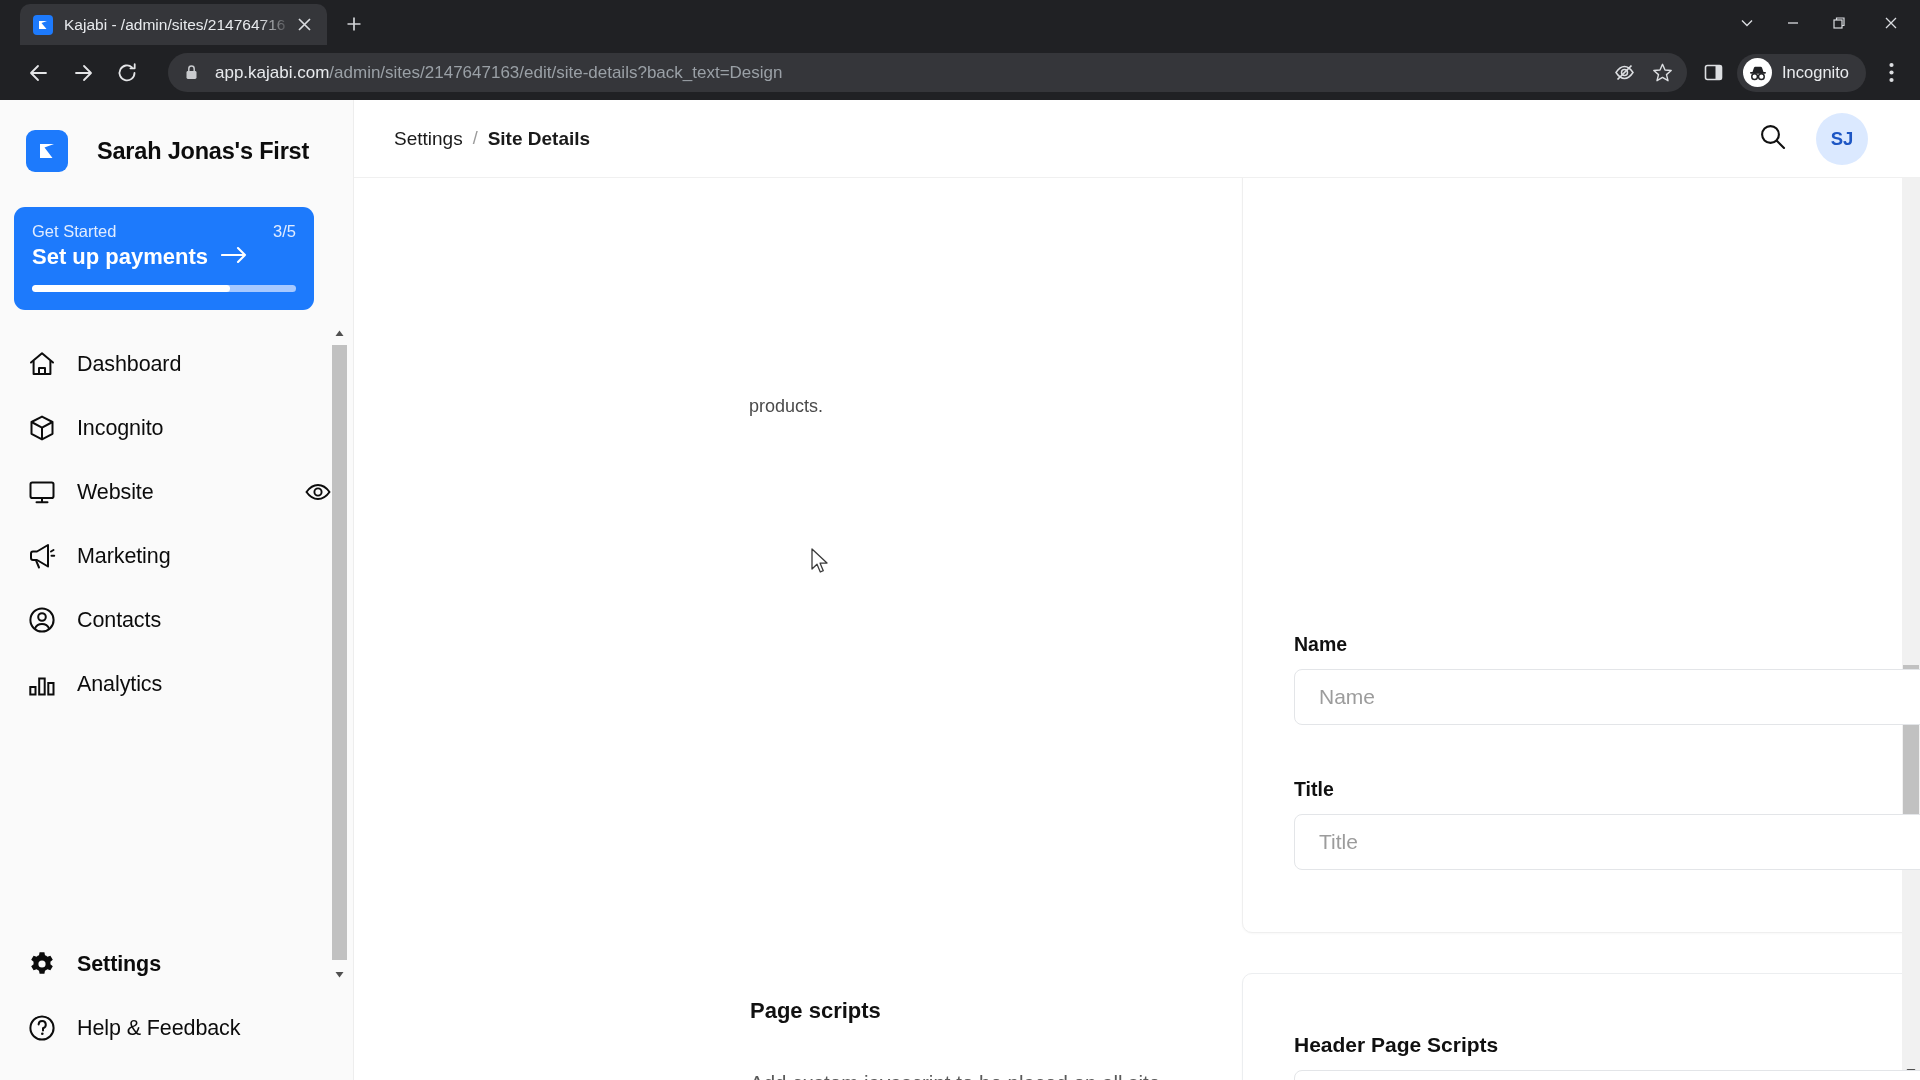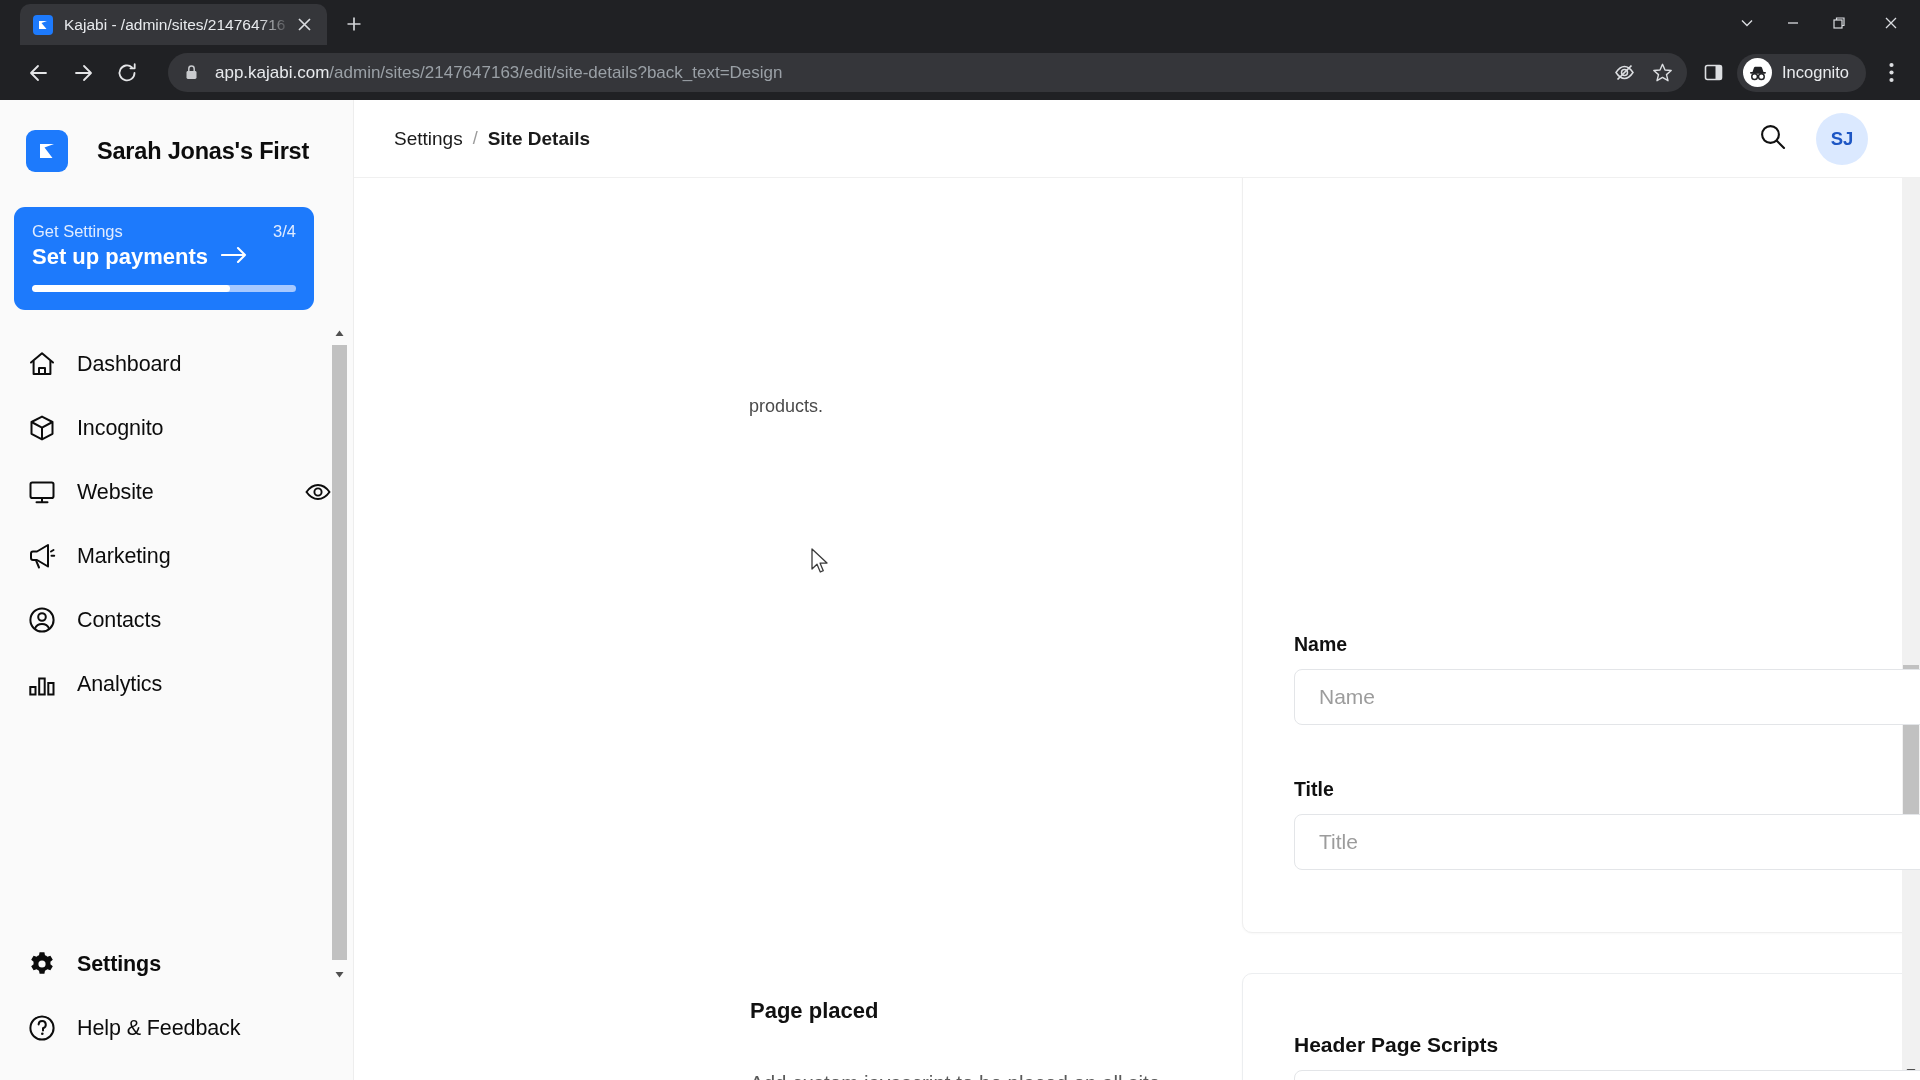--- a/index.html
+++ b/index.html
@@ -368,22 +368,22 @@
         <span class="brand-logo">
           <svg width="24" height="24" viewBox="0 0 24 24">
               <path d="M5 19 L5 5 L19 5 L9.5 8.6 L17.5 19 Z" fill="#ffffff"></path>
             </svg>
         </span>
         <span class="brand-name">Sarah Jonas's First</span>
       </div>
 
       <div class="getstarted">
         <div class="gs-row">
-          <span class="gs-title">Get Settings</span>
-          <span class="gs-count">3/4</span>
+          <span class="gs-title">Get Started</span>
+          <span class="gs-count">3/5</span>
         </div>
         <div class="gs-action">
           <span>Set up payments</span>
           <span>
             <svg width="26" height="18" viewBox="0 0 26 18">
                 <path d="M1 9 L24 9 M17 2 L24 9 L17 16" stroke="#fff" stroke-width="2.1" fill="none" stroke-linecap="round" stroke-linejoin="round"></path>
               </svg>
           </span>
         </div>
         <div class="gs-bar">
@@ -541,21 +541,21 @@
           <div class="field-label">Name</div>
           <div class="text-input">Name</div>
         </div>
 
         <div style="position:absolute; left:940px; top:600px; z-index:2;">
           <div class="field-label">Title</div>
           <div class="text-input">Title</div>
         </div>
 
         <div style="position:absolute; left:396px; top:820px;">
-          <div class="section-heading">Page placed</div>
+          <div class="section-heading">Page scripts</div>
           <div class="section-body" style="margin-top:42px;">Add custom javascript to be placed on all site Pages. The code will be placed in the &lt;head&gt; section of every page.</div>
 
         </div>
 
         <div class="card" style="left:888px; top:795px; width:960px; height:330px; border-radius:10px;"></div>
 
         <div style="position:absolute; left:940px; top:855px; z-index:2;">
           <div class="field-label" style="font-size:21px;">Header Page Scripts</div>
           <div class="textarea">
             

